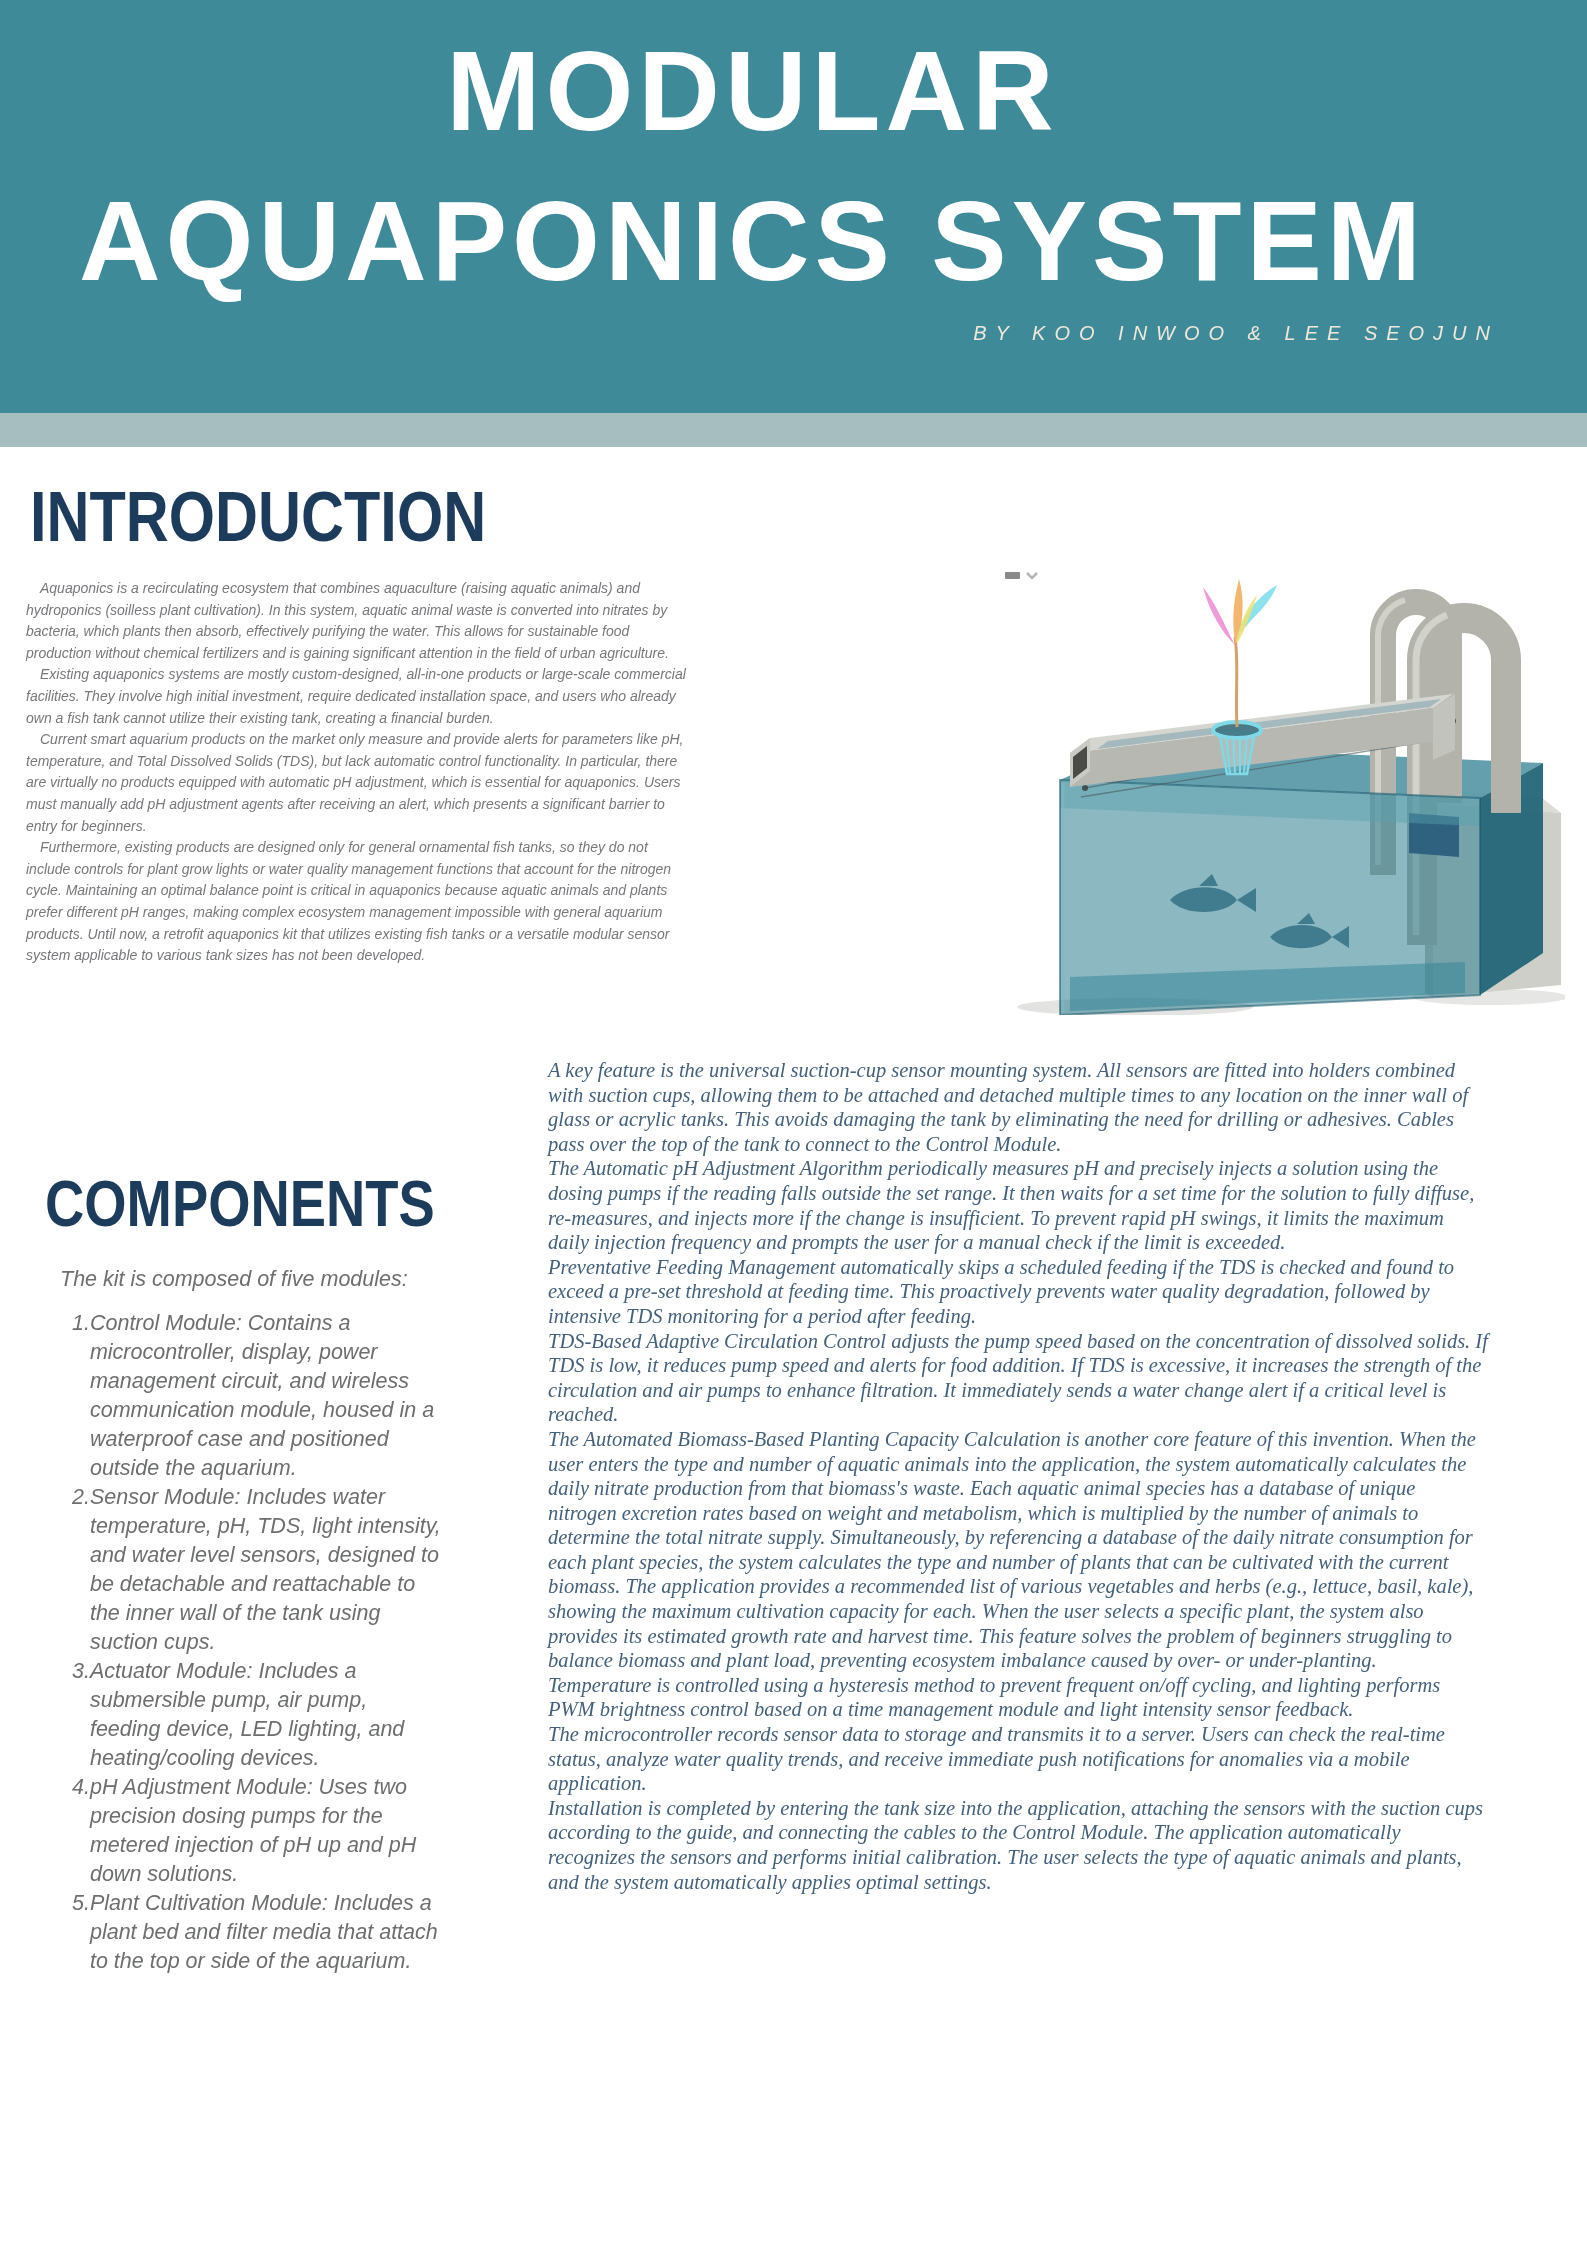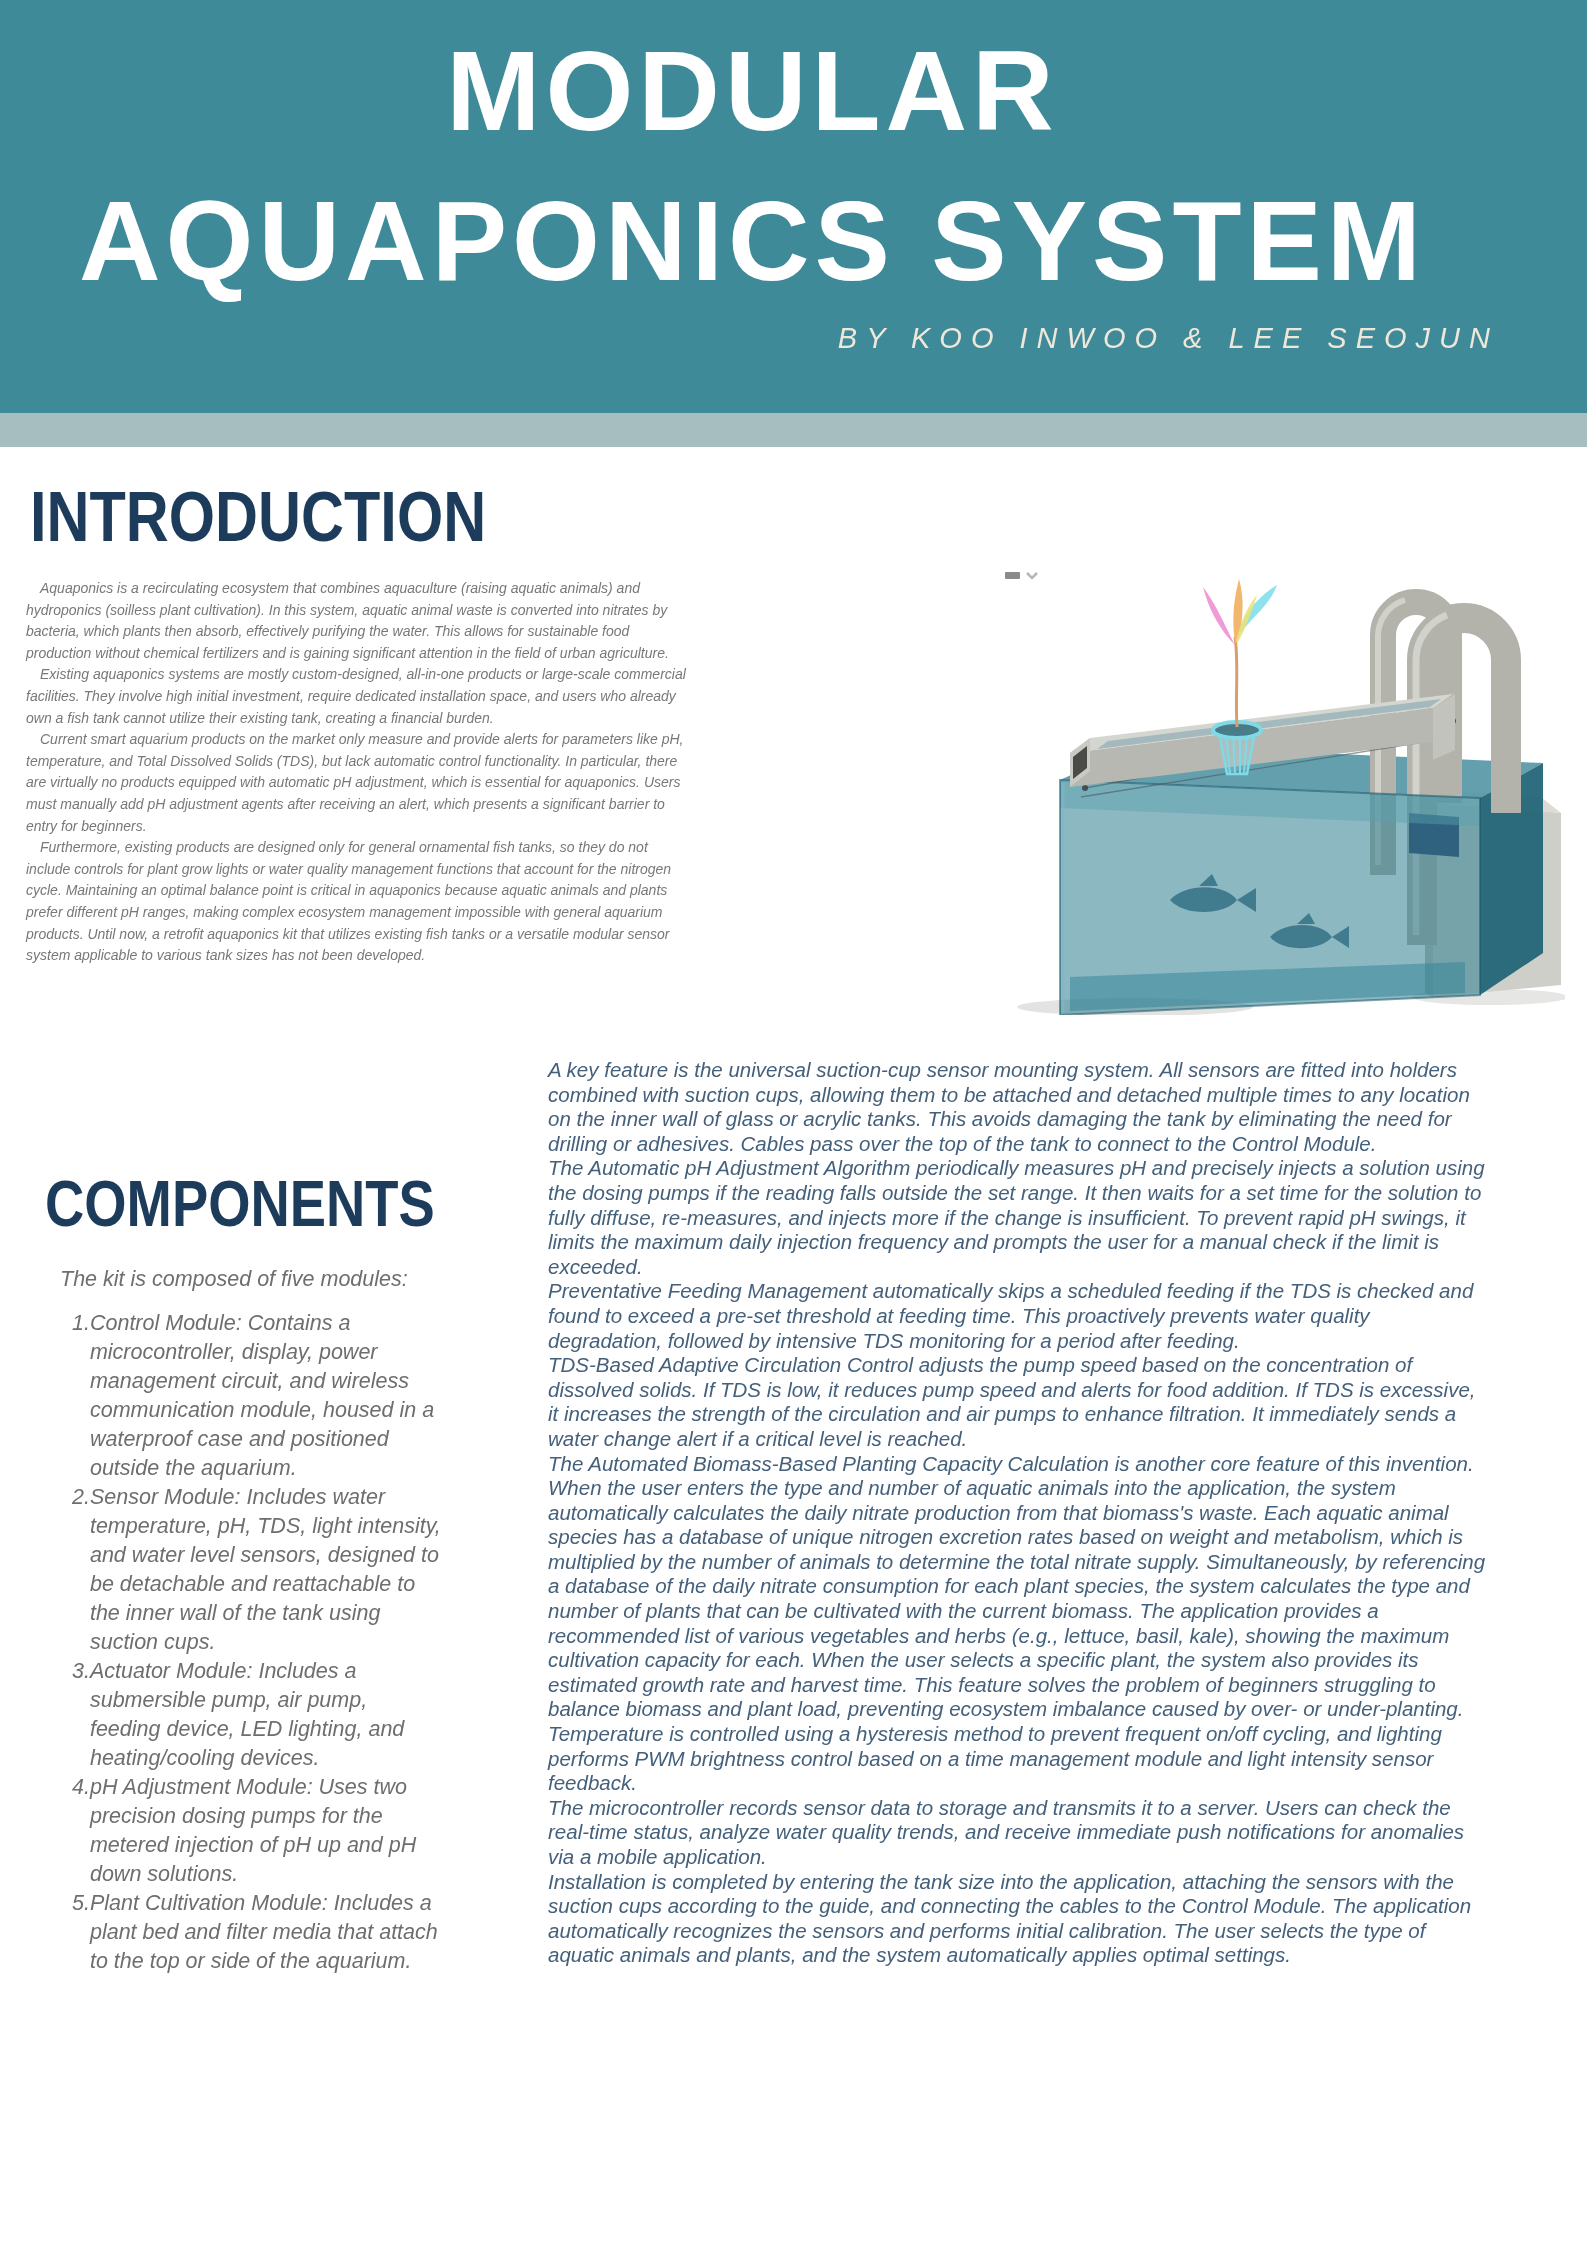--- a/index.html
+++ b/index.html
@@ -10,21 +10,21 @@
   }
   html,body{margin:0;padding:0;}
   body{background:var(--page_bg);font-family:"Liberation Sans", sans-serif;}
   .page{position:relative;width:1587px;height:2245px;background:var(--page_bg);overflow:hidden;}
 
   
   .header{position:absolute;left:0;top:0;width:1587px;height:413px;background:var(--header_bg);}
   .title{position:absolute;left:0;top:16px;width:1505px;text-align:center;color:var(--title);
          font-weight:bold;font-size:113px;line-height:150px;letter-spacing:5px;}
   .title div{white-space:nowrap;}
-  .byline{position:absolute;top:322px;right:88px;font-size:29px;letter-spacing:9px;
+  .byline{position:absolute;top:322px;right:88px;font-size:20px;letter-spacing:9px;
           font-style:italic;color:var(--byline);white-space:nowrap;}
   .band{position:absolute;left:0;top:413px;width:1587px;height:34px;background:var(--band_bg);}
 
   
   .section-heading{position:absolute;color:var(--heading);font-weight:bold;
                    transform:scaleX(.85);transform-origin:left center;white-space:nowrap;}
   .intro-heading{left:30px;top:482px;font-size:70px;line-height:70px;}
   .components-heading{left:45px;top:1172px;font-size:64px;line-height:64px;}
 
   
@@ -36,21 +36,21 @@
   .components-text{position:absolute;left:45px;top:1250px;width:440px;font-style:italic;
                    color:var(--components_text);font-size:21.5px;line-height:29px;}
   .components-lead{margin:15px;}
   .comp-item{display:flex;margin-left:27px;}
   .comp-item .num{flex:none;}
   .comp-item .txt{flex:0 1 auto;max-width:352px;}
 
   
   .right-col{position:absolute;left:548px;top:1058px;width:940px;font-style:italic;
              color:var(--right_text);font-size:20.5px;line-height:24.6px;}
-  .right-col p{margin:0;}
+  .right-col p{margin:0;font-family:Liberation Serif, serif;}
 
   
   .figure{position:absolute;left:985px;top:545px;width:580px;height:470px;}
   .figure svg{display:block;width:580px;height:470px;}
 </style>
 </head>
 <body>
 
 <div class="page">
 

